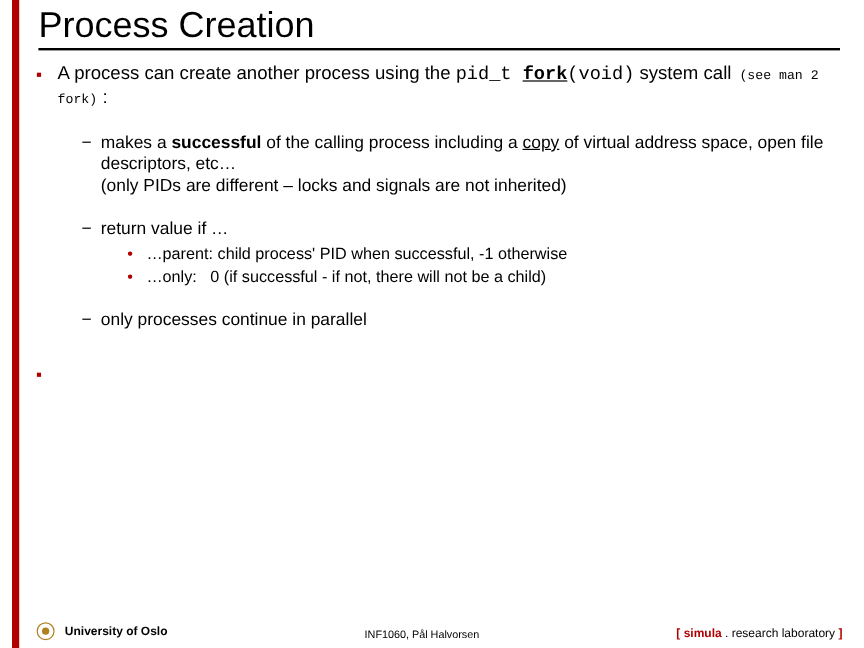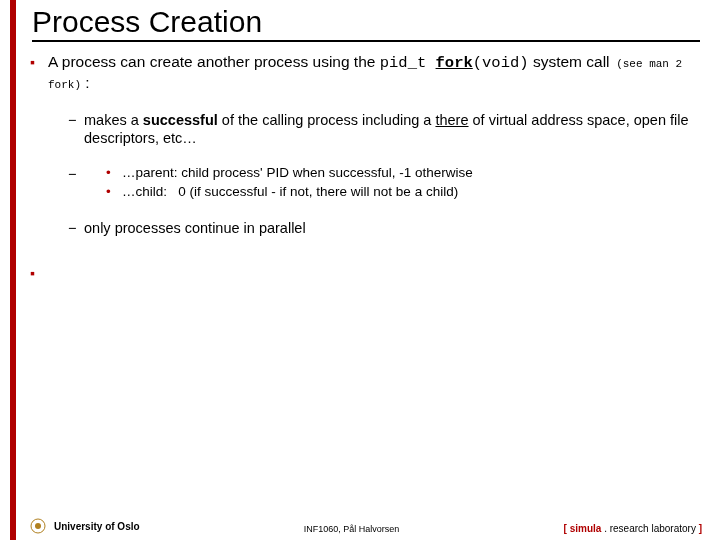--- a/index.html
+++ b/index.html
@@ -45,26 +45,28 @@
   </div>
 
   <div class="body">
     <ul class="lvl1">
 
       <li>
         <span>A process can create another process using the </span><span class="mono">pid_t </span><span class="mono u b">fork</span><span class="mono">(void)</span><span> system call</span><span class="mono small"> (see man 2 fork)</span><span> :</span>
 
         <ul class="lvl2">
           <li>
-            <span>makes a </span><span class="b">successful</span><span> of the calling process including a </span><span class="u">there</span><span> of virtual address space, open file descriptors, etc…</span><br>
+            <span>makes a </span><span class="b">successful</span><span> of the calling process including a </span><span class="u">copy</span><span> of virtual address space, open file descriptors, etc…</span><br>
+            <span>(only PIDs are different – locks and signals are not inherited)</span>
           </li>
           <li>
+            <span>return value if …</span>
             <ul class="lvl3">
               <li><span>…parent: child process' PID when successful, -1 otherwise</span></li>
-              <li><span style="white-space:pre;">…child:   </span><span>0  (if successful - if not, there will not be a child)</span></li>
+              <li><span style="white-space:pre;">…only:   </span><span>0  (if successful - if not, there will not be a child)</span></li>
             </ul>
           </li>
           <li>
             <span>only processes continue in parallel</span>
           </li>
         </ul>
       </li>
 
       <li class="gap-lg">
         <ul class="lvl2" style="margin-top:2px;">

